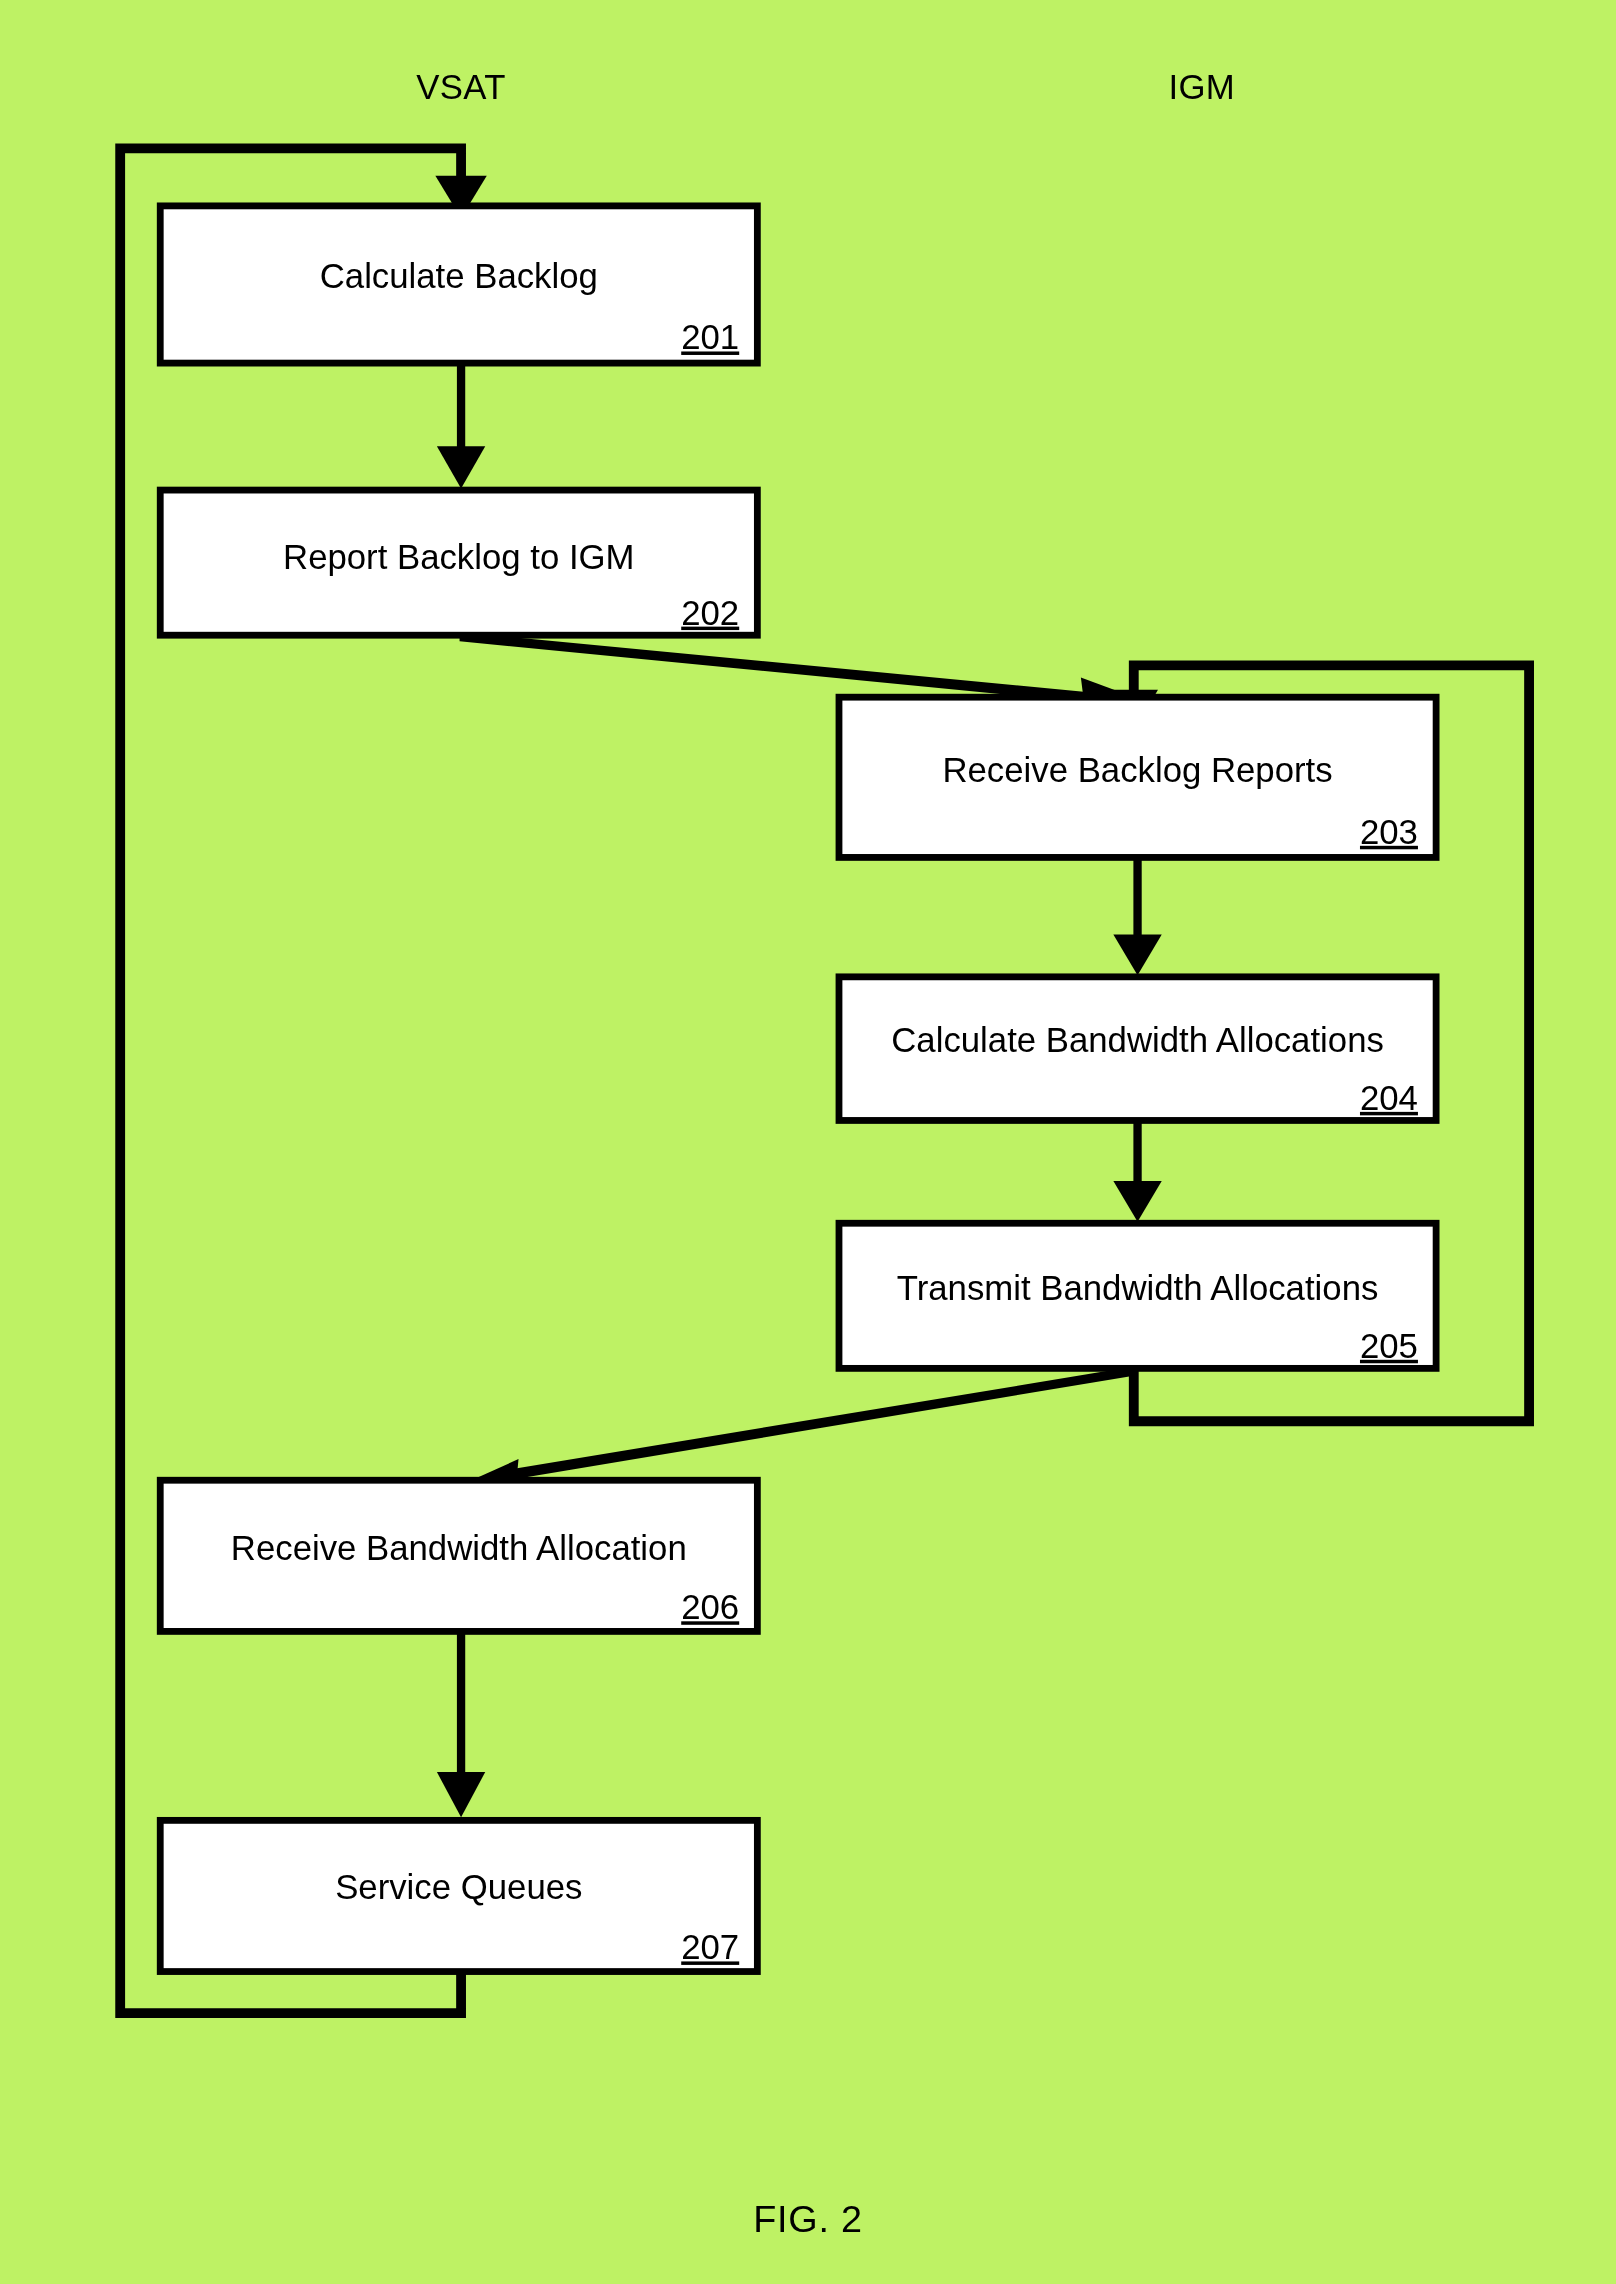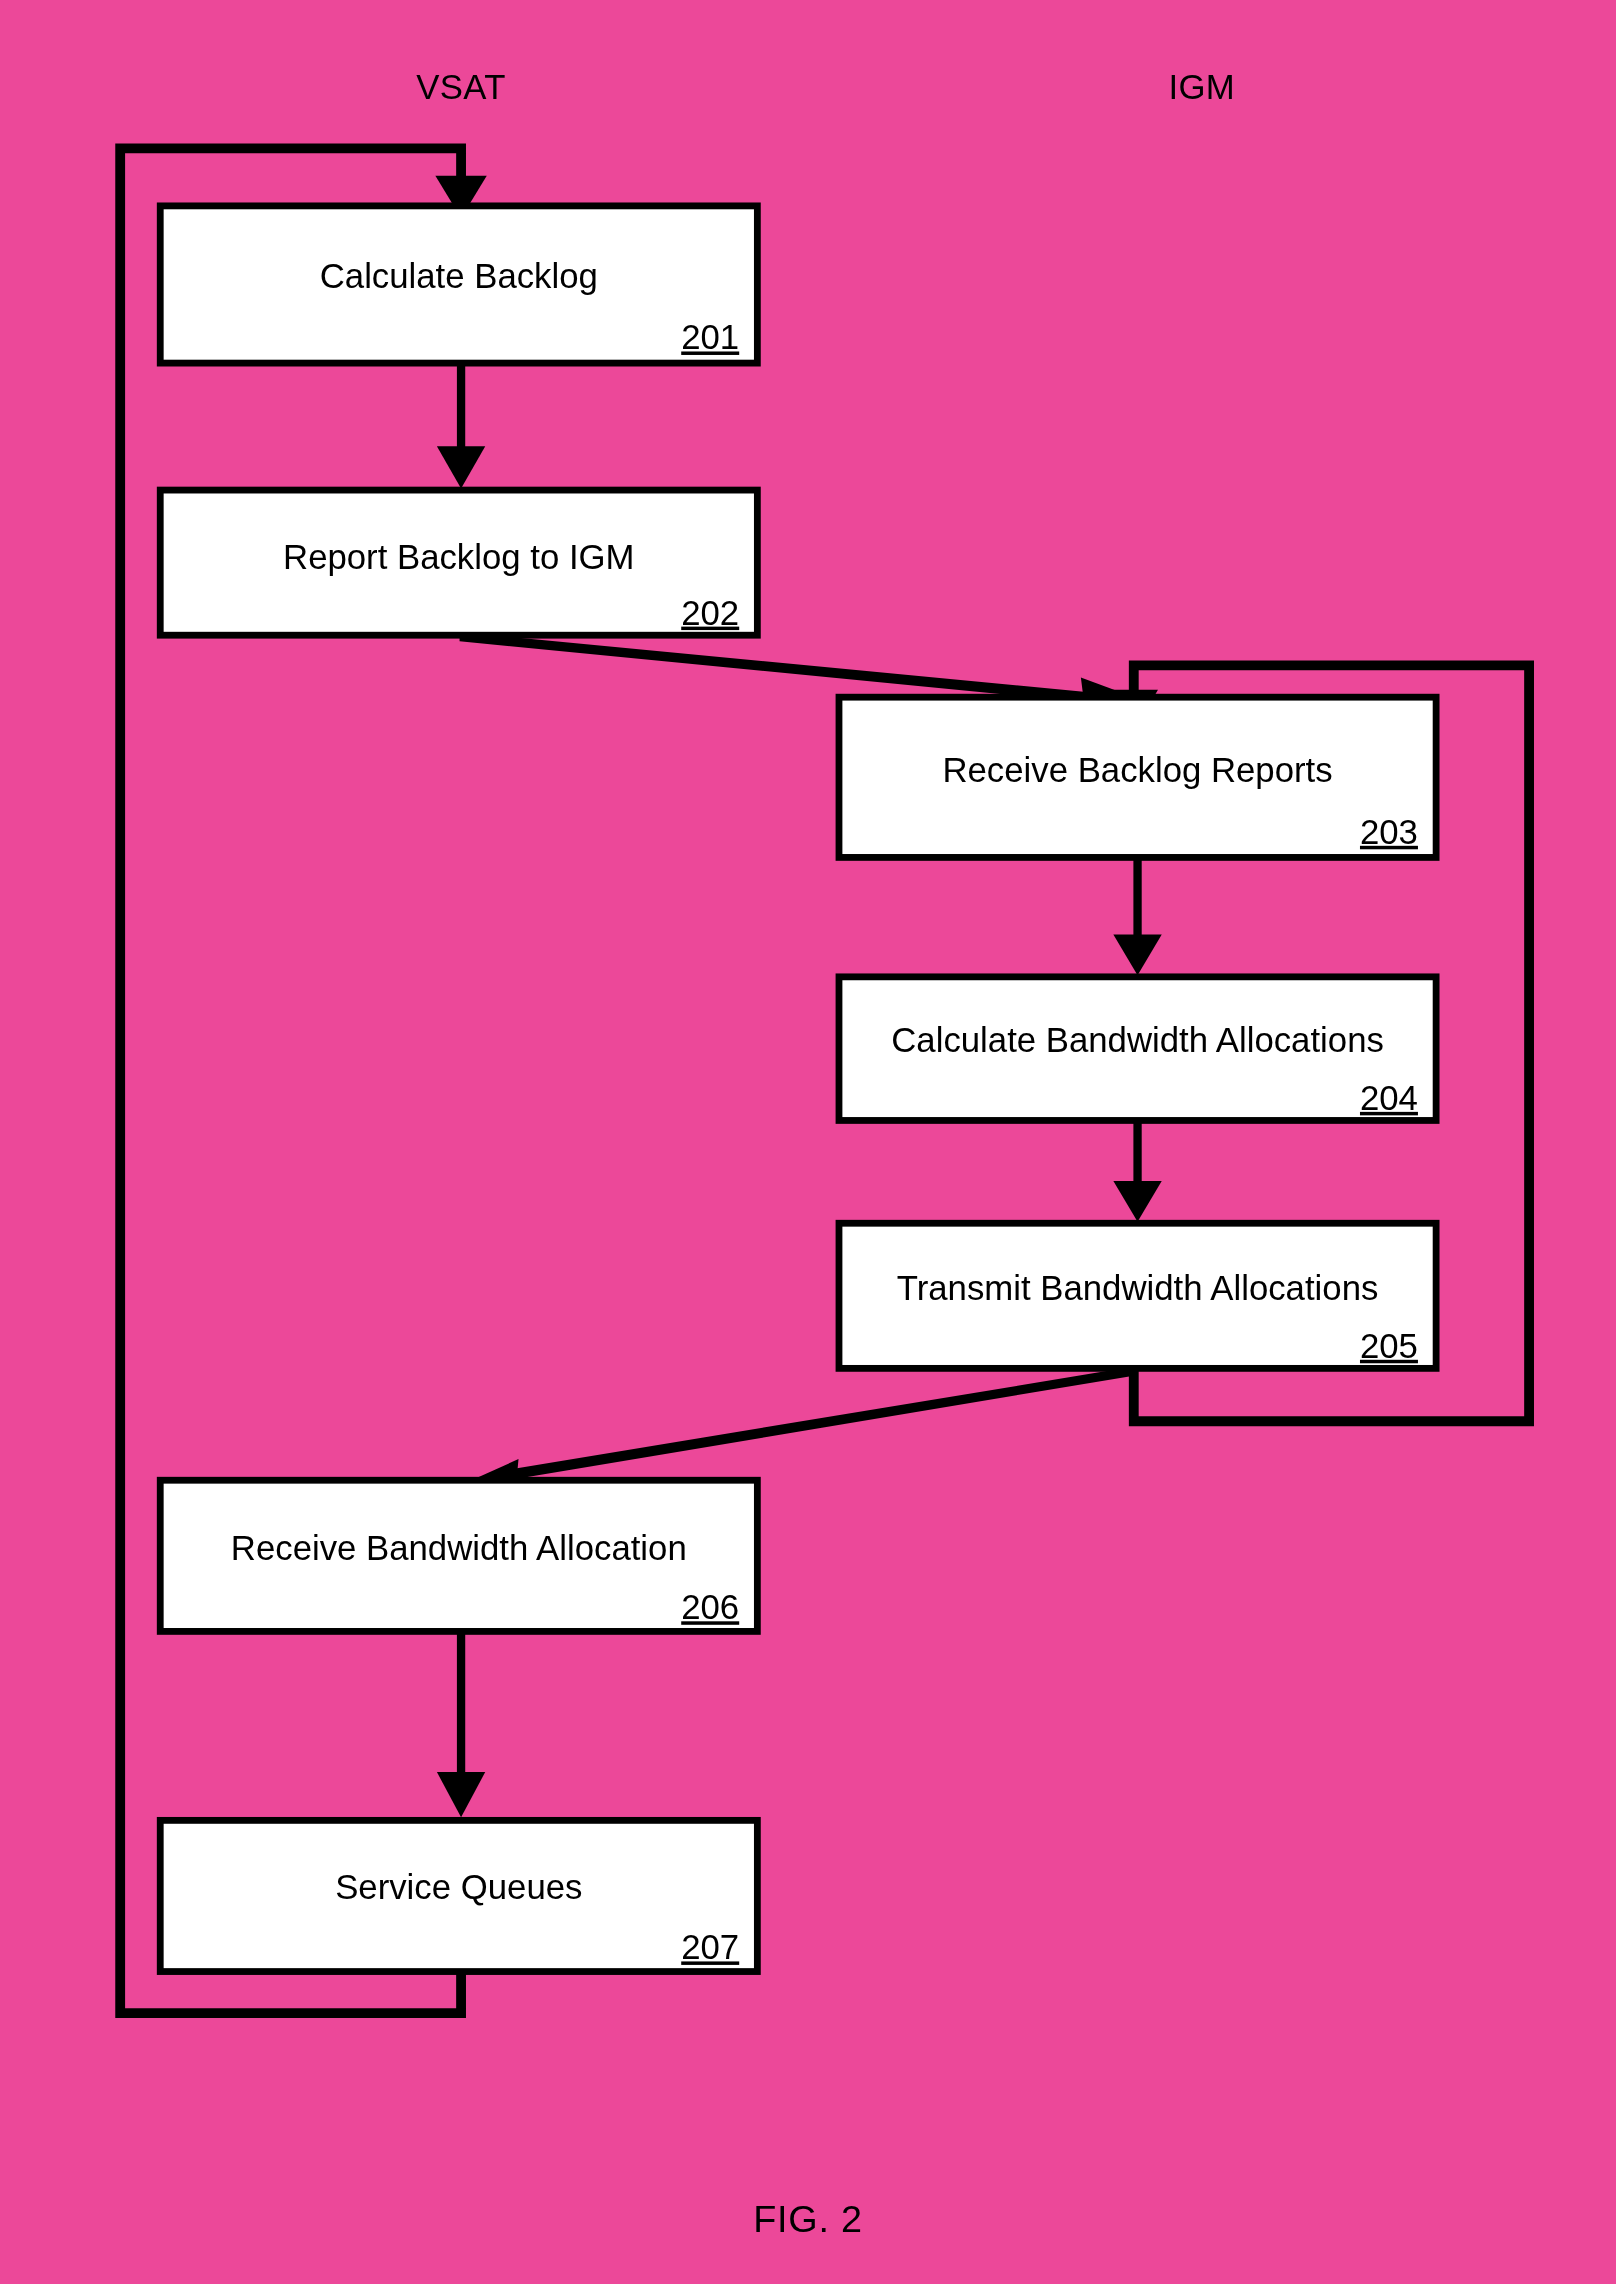--- a/index.html
+++ b/index.html
@@ -12,21 +12,21 @@
     width: 1616px;
     height: 2284px;
     font-family: "Liberation Sans", sans-serif;
     color: #000000;
     overflow: hidden;
   }
   #figure-root {
     position: relative;
     width: 1616px;
     height: 2284px;
-    background: #ec4899;
+    background: #bef264;
   }
   svg#diagram {
     position: absolute;
     top: 0;
     left: 0;
     width: 1616px;
     height: 2284px;
     display: block;
   }
   .lane-header {

